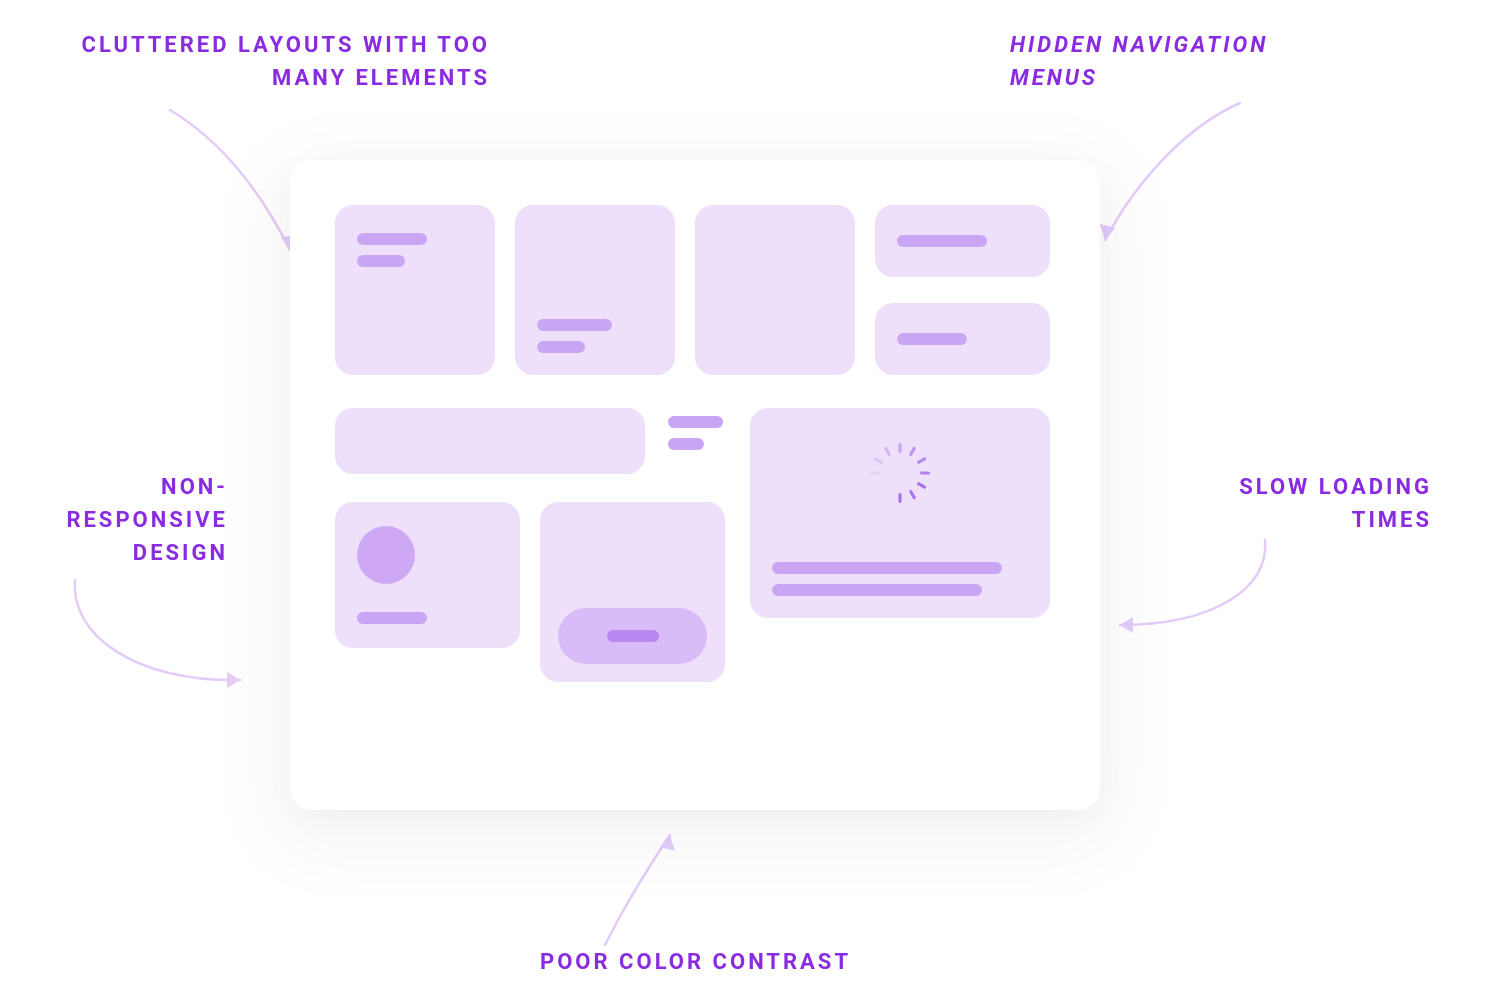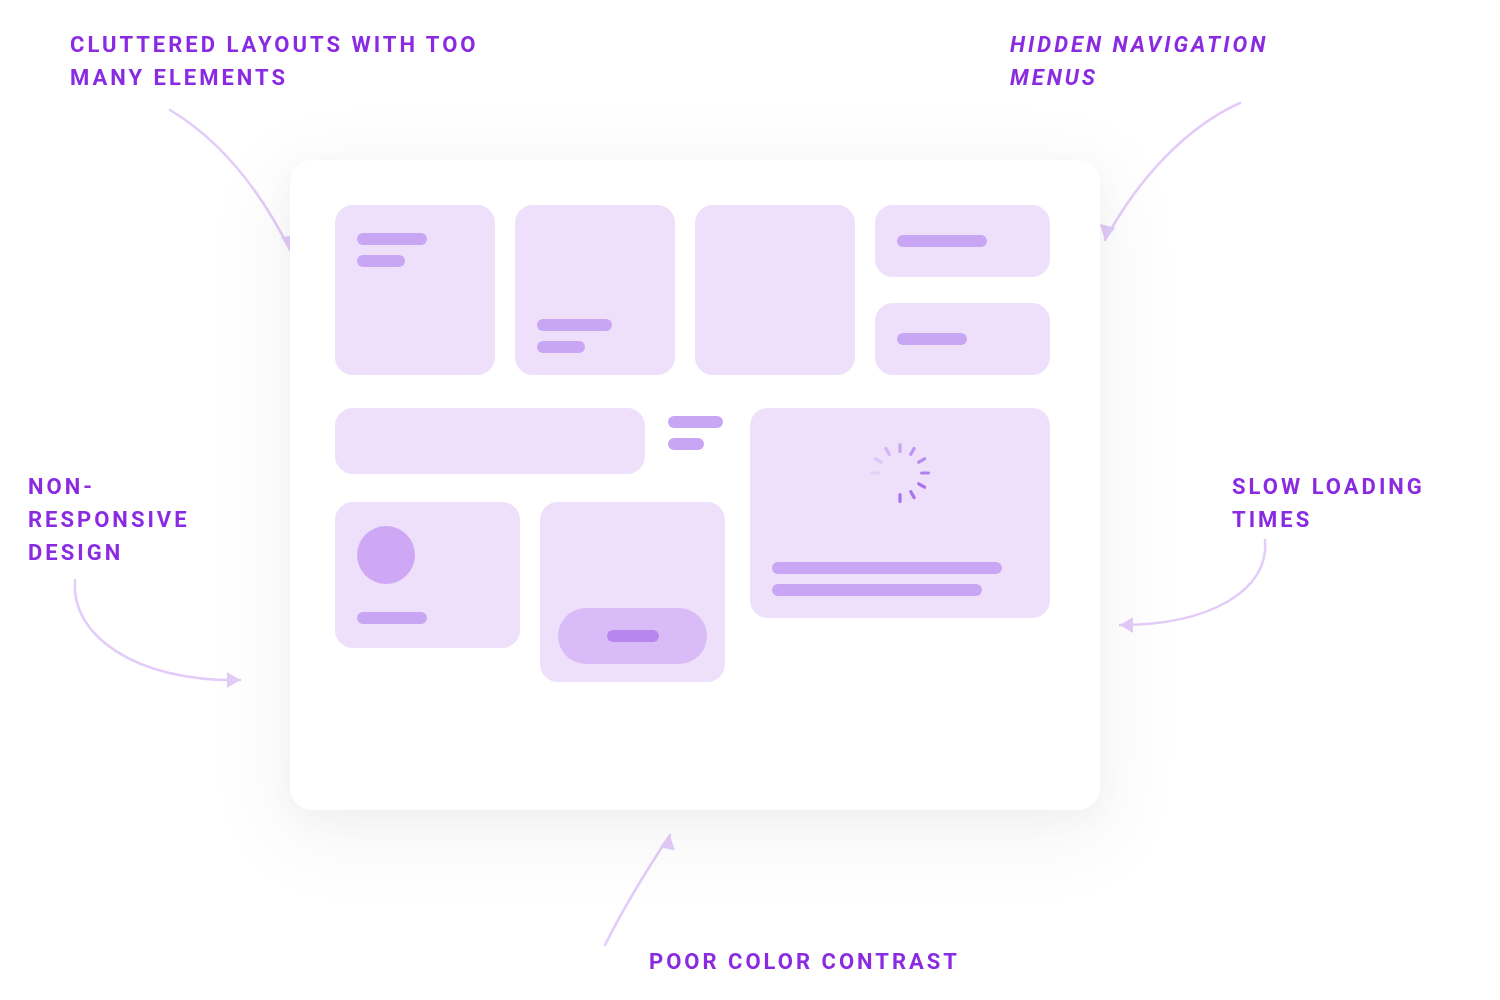--- a/index.html
+++ b/index.html
@@ -16,26 +16,27 @@
 
   
   .label {
     position: absolute;
     color: #8A2BE2;
     font-weight: 700;
     font-size: 22px;
     letter-spacing: 3px;
     line-height: 1.5;
     text-transform: uppercase;
+    text-align: right;
   }
   .label-tl { top: 28px; left: 70px; width: 420px; }
   .label-tr { top: 28px; right: 160px; width: 330px; text-align: left; font-style: italic; }
   .label-ml { top: 470px; left: 20px; width: 200px; margin-left: 8px; }
   .label-mr { top: 470px; right: 68px; width: 200px; }
-  .label-bc { bottom: 22px; left: 50%; transform: translateX(-50%); width: 420px; text-align: right; }
+  .label-bc { bottom: 22px; left: 50%; transform: translateX(-50%); width: 420px; text-align: left; }
 
   
   .mockup {
     position: absolute;
     top: 160px;
     left: 290px;
     width: 810px;
     height: 650px;
     background: #ffffff;
     border-radius: 22px;

